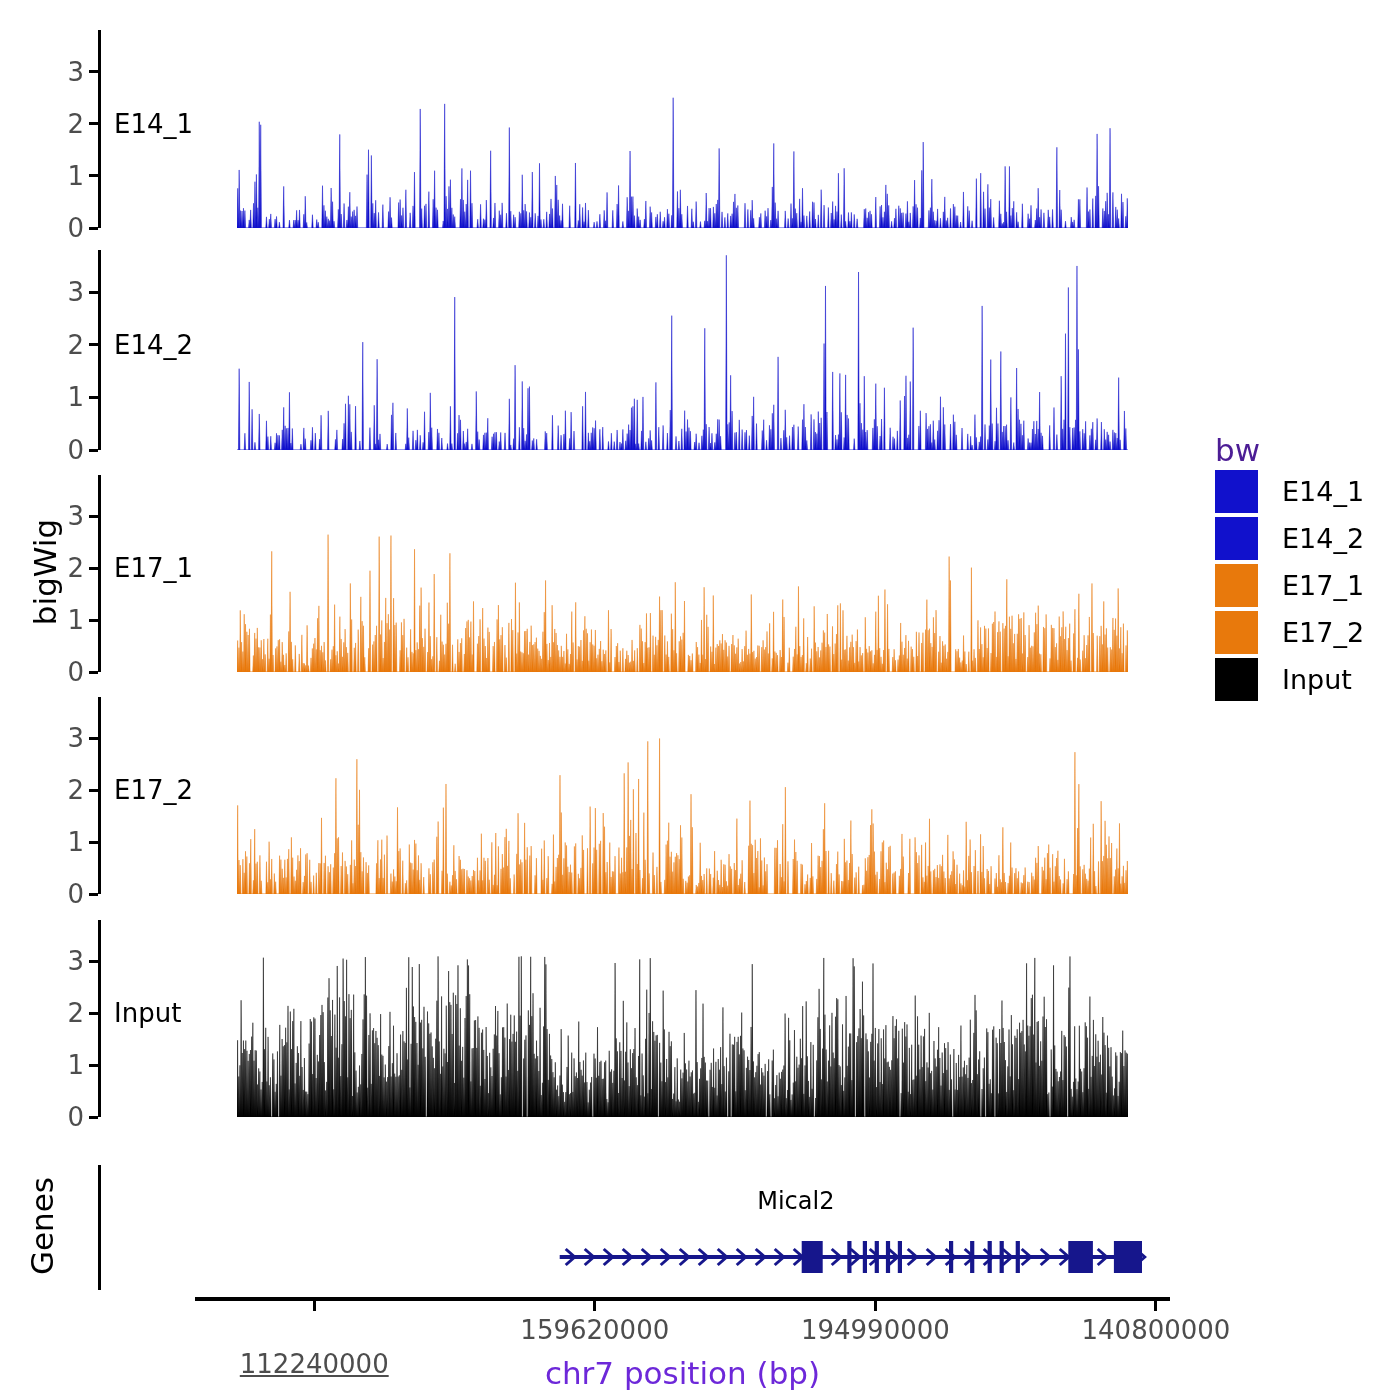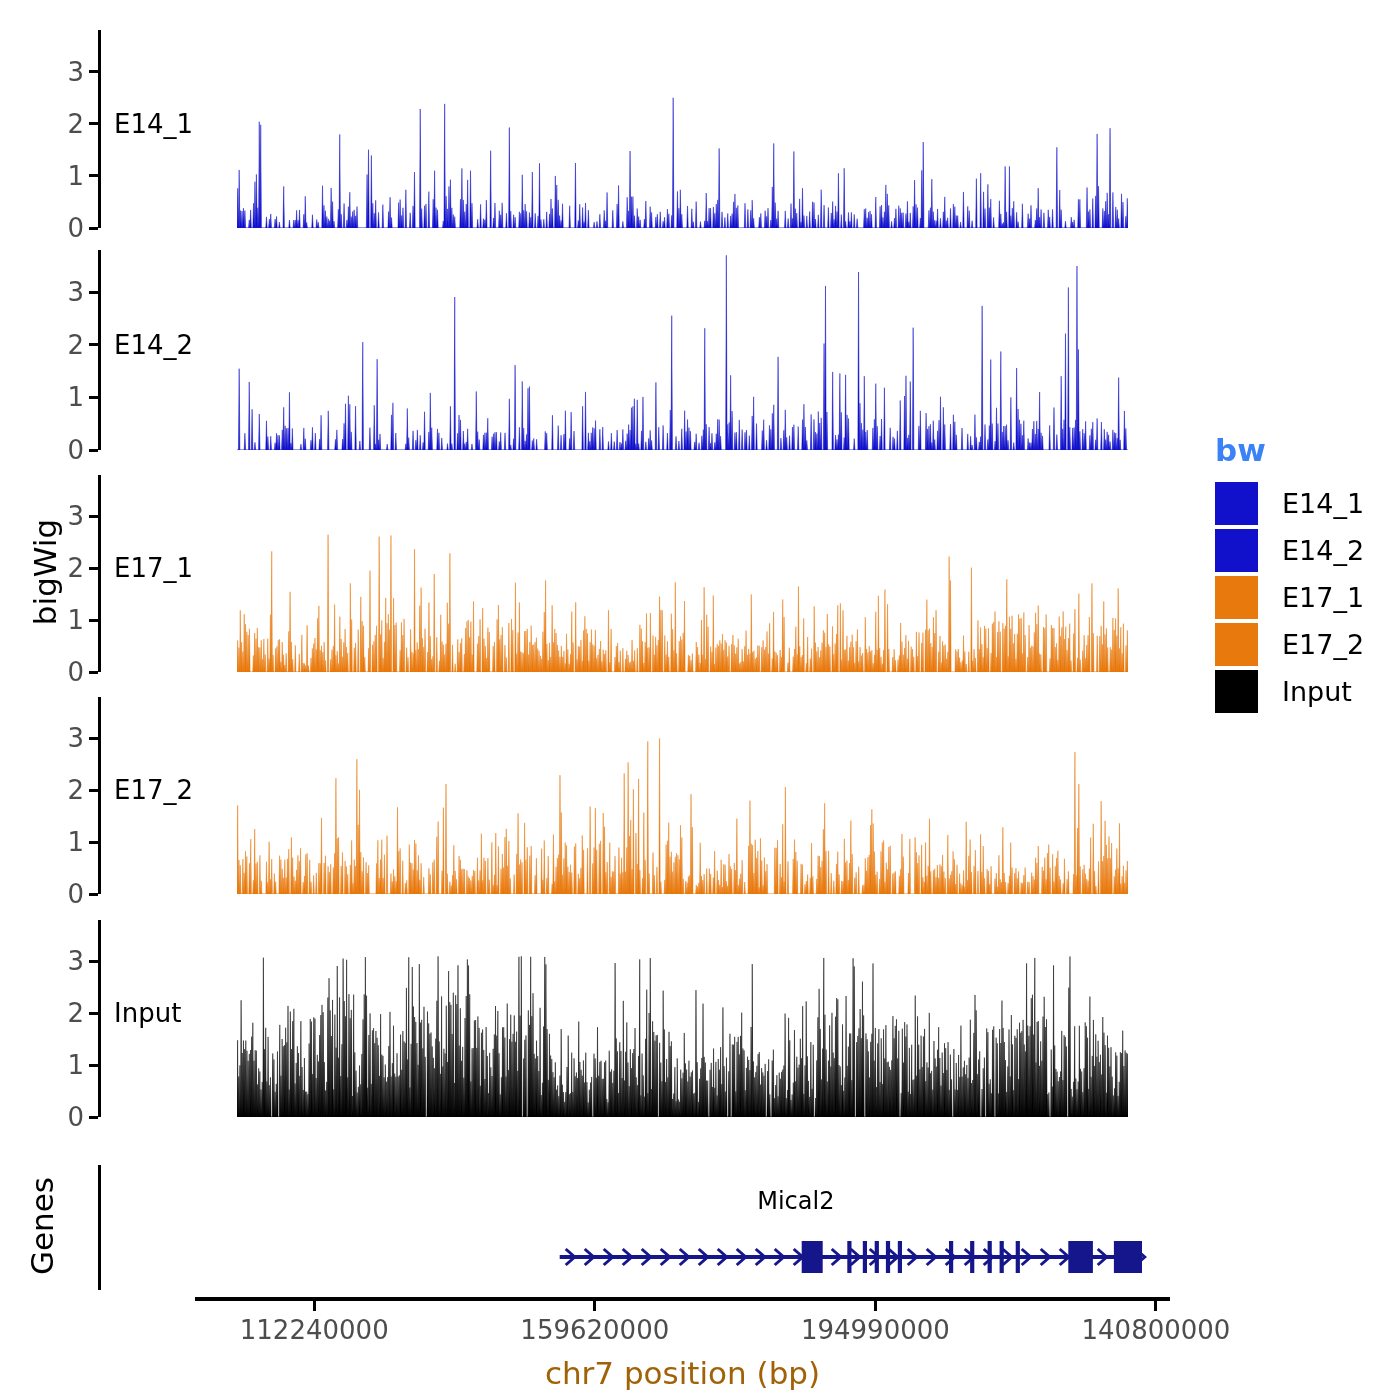--- a/index.html
+++ b/index.html
@@ -19,21 +19,21 @@
     transform-origin:50% 50%;
     white-space:nowrap;
     color:#000;
     font-size:31px;
   }
   .xlab{
     position:absolute;
     width:100%;
     text-align:center;
     font-size:31px;
-    color:#a16207;
+    color:#6d28d9;
   }
 
   
   .panel{position:absolute;}
   .axisline{
     position:absolute;
     left:0;top:0;
     width:3px;height:100%;
     background:#000;
   }
@@ -82,21 +82,21 @@
   .xticklab{
     position:absolute;
     transform:translateX(-50%);
     font-size:26px;
     color:#4d4d4d;
     white-space:nowrap;
   }
 
   
   #legend{position:absolute;}
-  #legend-title{font-size:31px;color:#3b82f6;margin-bottom:12px;font-weight:bold;}
+  #legend-title{font-size:31px;color:#4c1d95;}
   .legend-row{display:flex;align-items:center;height:47px;}
   .swatch{width:43px;height:43px;flex:0 0 43px;}
   .legend-text{margin-left:24px;font-size:27px;color:#000;white-space:nowrap;}
 </style>
 </head>
 <body>
 
 <div id="root">
 
   <div class="ylab" id="ylab-bigwig" style="left: -45px; top: 553.5px; width: 180px; text-align: center;">bigWig</div>
@@ -238,21 +238,21 @@
           <rect x="901.6" y="76" width="4.2" height="32" fill="#16168c"></rect>
           <rect x="917.7" y="76" width="4.2" height="32" fill="#16168c"></rect>
           <rect x="970.3" y="76" width="24.6" height="32" fill="#16168c"></rect>
           <rect x="1015.9" y="76" width="28.1" height="32" fill="#16168c"></rect>
         </svg></div>
   </div>
 
   <div id="xaxisline" style="left: 195px; top: 1297px; width: 975px;"></div>
   <div id="xticks">
       <div class="xtick" style="left: 312.745px; top: 1301px;"></div>
-      <div class="xticklab" style="left: 314.245px; top: 1315px;">112240000</div>
+      <div class="xticklab" style="left: 314.245px; top: 1349px; text-decoration: underline;">112240000</div>
       <div class="xtick" style="left: 593.32px; top: 1301px;"></div>
       <div class="xticklab" style="left: 594.82px; top: 1315px;">159620000</div>
       <div class="xtick" style="left: 873.896px; top: 1301px;"></div>
       <div class="xticklab" style="left: 875.396px; top: 1315px;">194990000</div>
       <div class="xtick" style="left: 1154.47px; top: 1301px;"></div>
       <div class="xticklab" style="left: 1155.97px; top: 1315px;">140800000</div>
     </div>
   <div class="xlab" id="xlab" style="left: 0px; top: 1355px; width: 1365px;">chr7 position (bp)</div>
 
   <div id="legend" style="left: 1215px; top: 432px;">

